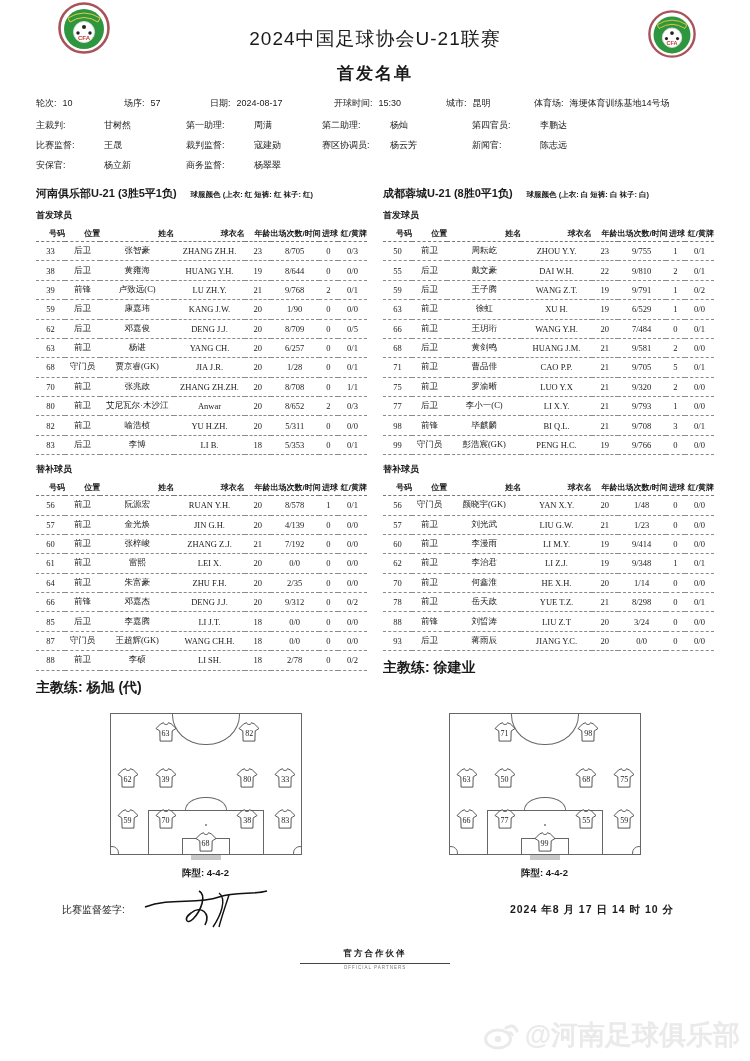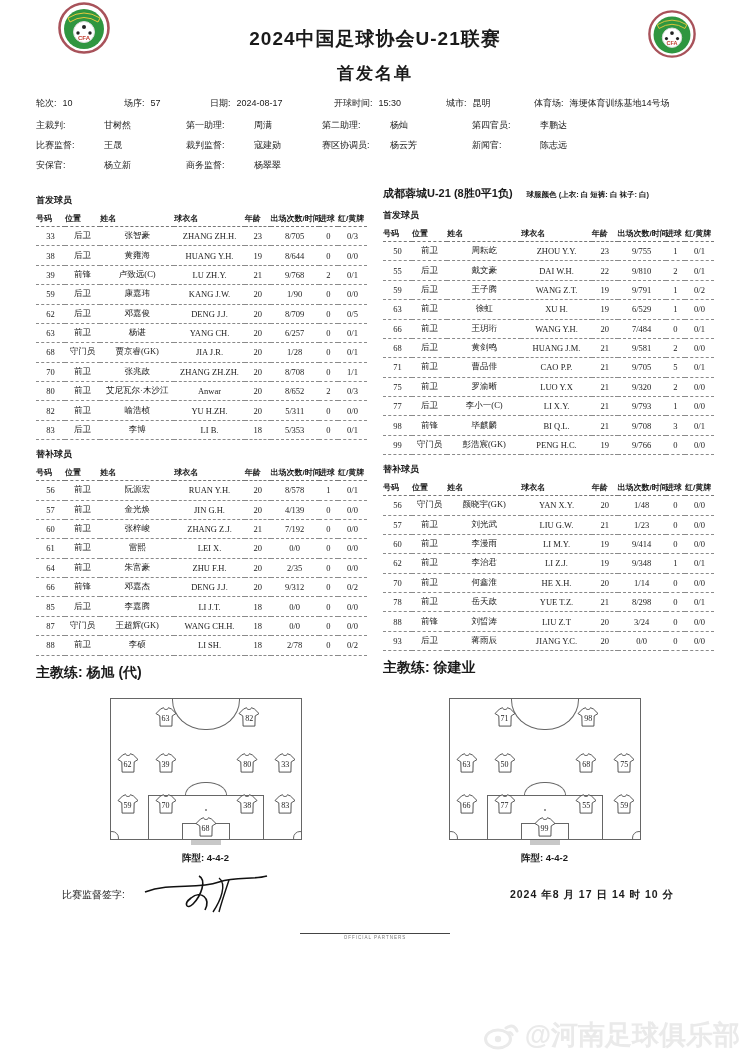--- a/index.html
+++ b/index.html
@@ -3,41 +3,41 @@
 <meta charset="utf-8">
 <style>
   html,body{margin:0;padding:0;background:#888;}
   .page{width:750px;height:1061px;background:#fff;margin:0 auto;position:relative;overflow:hidden;
         font-family:"Liberation Sans",sans-serif;color:#1a1a1a;box-sizing:border-box;padding:0 36px;}
   
   .hdr{position:relative;padding-top:26px;text-align:center;}
   .cfa{position:absolute;top:2px;width:52px;height:52px;}
   .cfa.left{left:22px;}
   .cfa.right{right:18px;top:10px;width:48px;height:48px;}
-  .title{font-size:19px;font-weight:bold;letter-spacing:1px;margin:0;}
+  .title{font-size:19px;font-weight:normal;letter-spacing:1px;margin:0;}
   .subtitle{font-size:17px;font-weight:bold;margin:10px 0 0 0;letter-spacing:2px;}
   .matchup{font-size:11.5px;font-weight:bold;margin-top:20px;}
   
   .info{margin-top:12px;font-size:9px;}
   .inforow1{display:grid;grid-template-columns:88px 86px 124px 112px 88px 1fr;}
   .offgrid{display:grid;grid-template-columns:150px 136px 150px 1fr;row-gap:7px;margin-top:9px;}
   .pair .lbl{display:inline-block;min-width:62px;}
   .inforow1 .pair .lbl{min-width:0;margin-right:6px;}
   .offgrid .pair .lbl{min-width:68px;}
   
   .teams{display:flex;gap:16px;margin-top:14px;}
   .team{flex:1;min-width:0;}
   .team-head{display:flex;align-items:baseline;gap:14px;white-space:nowrap;}
   .team-name{font-size:11px;font-weight:bold;}
   .kit{font-size:7.5px;font-weight:bold;}
   .sec-label{font-size:9px;font-weight:bold;margin:8px 0 4px 0;}
   table.roster{width:100%;border-collapse:collapse;font-family:"Liberation Serif",serif;font-size:8.5px;table-layout:fixed;}
   table.roster th{font-weight:bold;padding:2px 0;border-bottom:1px dashed #777;font-family:"Liberation Sans",sans-serif;font-size:8px;}
   table.roster td{text-align:center;padding:3.2px 0;border-bottom:1px dashed #8a8a8a;white-space:nowrap;overflow:hidden;}
-  table.roster th{text-align:left;white-space:nowrap;}
+  table.roster th{text-align:right;white-space:nowrap;}
   col.c-no{width:9%;}col.c-pos{width:11%;}col.c-name{width:23%;}col.c-jer{width:22%;}
   col.c-age{width:8%;}col.c-app{width:15%;}col.c-goal{width:6%;}col.c-card{width:9%;}
   .coach{font-size:14px;font-weight:bold;margin-top:8px;}
   
   .pitches{display:flex;margin-top:16px;}
   .pitch-block{flex:1;display:flex;flex-direction:column;align-items:center;}
   .pitch-wrap{position:relative;}
   .pitch{width:190px;height:140px;border:1px solid #666;position:relative;overflow:hidden;background:#fff;}
   .c-arc{position:absolute;top:0;left:50%;transform:translateX(-50%);width:66px;height:30px;border:1px solid #666;border-top:none;
          border-bottom-left-radius:33px 30px;border-bottom-right-radius:33px 30px;}
@@ -136,20 +136,24 @@
 
         <span class="pair"><span class="lbl">安保官:</span><span class="val">杨立新</span></span>
 
         <span class="pair"><span class="lbl">商务监督:</span><span class="val">杨翠翠</span></span>
       </div>
   </div>
 
   <div class="teams">
 
     <div class="team">
+      <div class="team-head">
+        <span class="team-name">河南俱乐部U-21 (3胜5平1负)</span>
+        <span class="kit">球服颜色 (上衣: 红 短裤: 红 袜子: 红)</span>
+      </div>
       <div class="sec-label">首发球员</div>
       <table class="roster">
         <colgroup>
             <col class="c-no">
             <col class="c-pos">
             <col class="c-name">
             <col class="c-jer">
             <col class="c-age">
             <col class="c-app">
             <col class="c-goal">
@@ -850,20 +854,21 @@
     <span class="sign-label">比赛监督签字:</span>
     <svg class="signature" width="130" height="46" viewBox="0 0 130 46">
       <path d="M4 22 C30 12 55 20 78 12 C95 6 112 10 126 6" fill="none" stroke="#111" stroke-width="1.6"></path>
       <path d="M58 6 C66 10 60 26 52 34 C46 40 42 34 50 28 C60 20 70 28 64 40" fill="none" stroke="#111" stroke-width="1.6"></path>
       <path d="M78 8 C86 14 80 30 72 42 M88 10 C84 22 80 34 78 42" fill="none" stroke="#111" stroke-width="1.4"></path>
     </svg>
     <span class="datetime">2024 年8 月 17 日 14 时 10 分</span>
   </div>
 
   <div class="partners">
+    <div class="p-title">官方合作伙伴</div>
     <div class="p-rule"></div>
     <div class="p-sub">OFFICIAL PARTNERS</div>
 
   </div>
 
   <div class="watermark">
     <svg width="36" height="30" viewBox="0 0 36 30">
       <ellipse cx="15" cy="19" rx="12.5" ry="9" fill="none" stroke="#eaeaea" stroke-width="3"></ellipse>
       <circle cx="15" cy="19" r="3.2" fill="#eaeaea"></circle>
       <path d="M23 8 Q31 3 34 11" fill="none" stroke="#eaeaea" stroke-width="3" stroke-linecap="round"></path>

